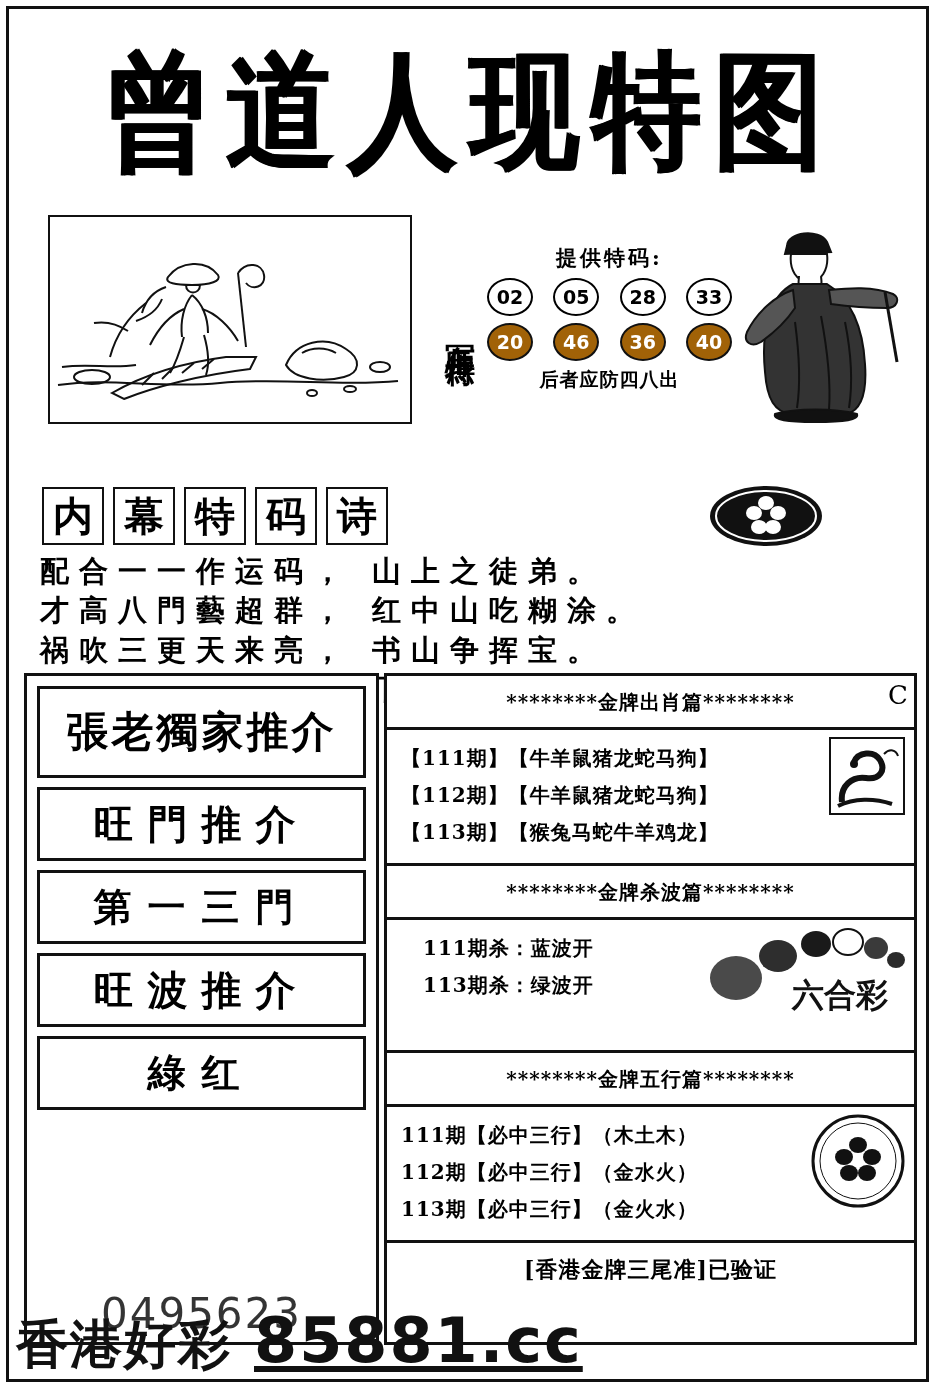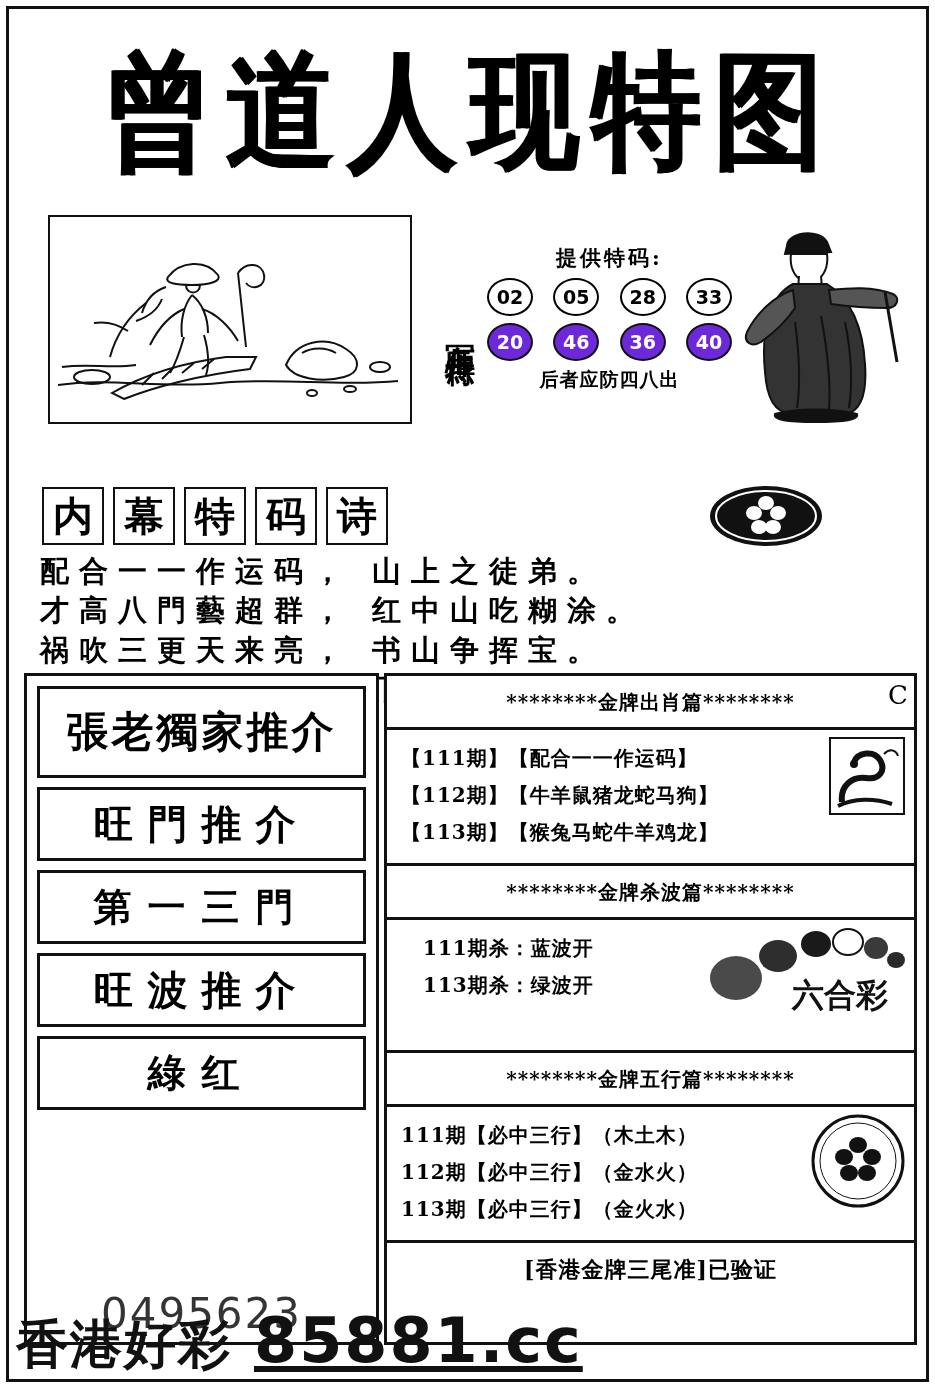--- a/index.html
+++ b/index.html
@@ -107,21 +107,21 @@
     align-items: center;
     justify-content: center;
     font-family: "DejaVu Sans", "Liberation Sans", sans-serif;
     font-weight: bold;
     font-size: 19px;
     color: #000;
     background: #fff;
     box-sizing: border-box;
   }
   .ball.dark {
-    background: #6d28d9;
+    background: #a16207;
     color: #fff;
     border-color: #111;
   }
   .codes-note {
     font-family: "DejaVu Serif", "Liberation Serif", serif;
     font-weight: bold;
     font-size: 19px;
     line-height: 1.25;
     text-align: center;
     letter-spacing: 1px;
@@ -466,21 +466,21 @@
     <div class="lp-cell mid">綠红</div>
     <div class="lp-serial">0495623</div>
   </div>
 
   <div class="right-panel">
     <div class="corner-mark">C</div>
 
     <div class="rp-section">
       <div class="rp-banner">********金牌出肖篇********</div>
       <div class="rp-body">
-        <div class="rp-row">【111期】【配合一一作运码】</div>
+        <div class="rp-row">【111期】【牛羊鼠猪龙蛇马狗】</div>
         <div class="rp-row">【112期】【牛羊鼠猪龙蛇马狗】</div>
         <div class="rp-row">【113期】【猴兔马蛇牛羊鸡龙】</div>
         <div class="rp-art">
           <svg width="78" height="80" viewBox="0 0 78 80">
             <rect x="2" y="2" width="74" height="76" fill="none" stroke="#111" stroke-width="2"></rect>
             <g stroke="#111" stroke-width="2" fill="none">
               <path d="M14 66 C12 50, 24 40, 38 42 C52 44, 58 34, 52 24 C46 14, 30 16, 26 26" stroke-width="6"></path>
               <circle cx="26" cy="28" r="3" fill="#111"></circle>
               <path d="M10 70 C26 62, 46 62, 64 68" stroke-width="4"></path>
               <path d="M56 18 C62 12, 68 14, 70 20"></path>

